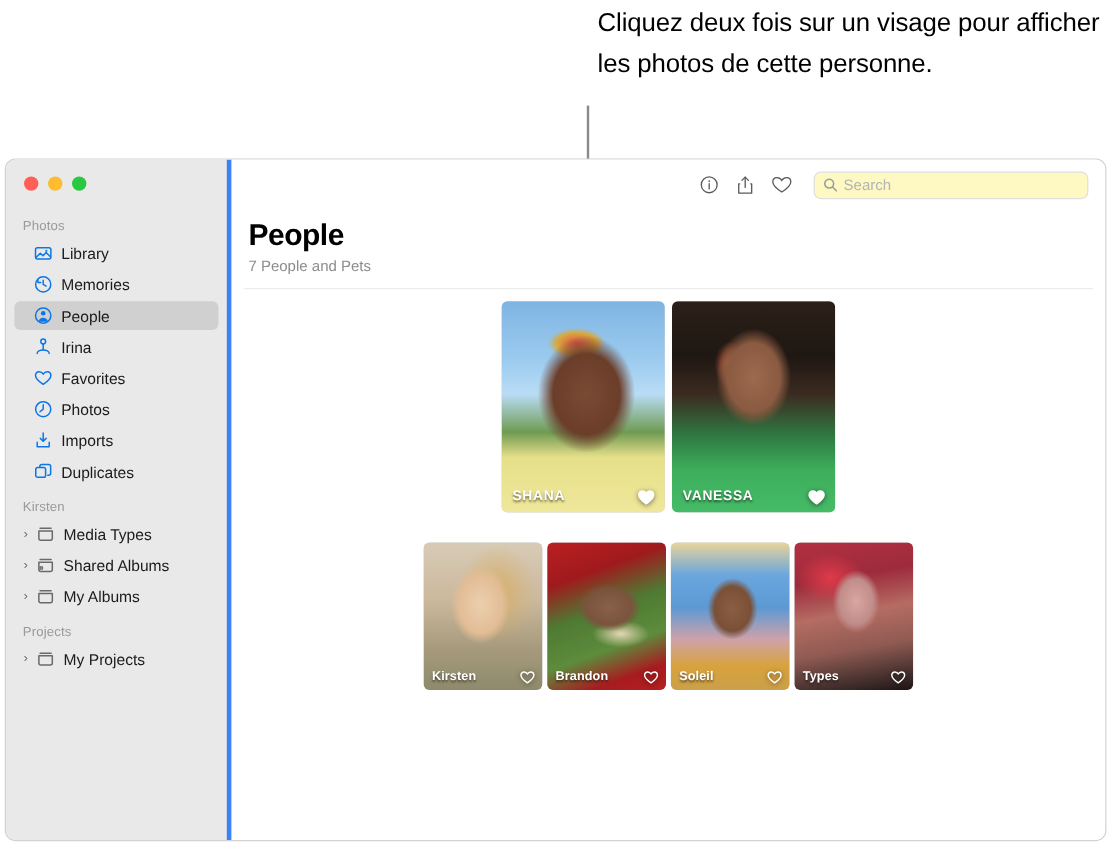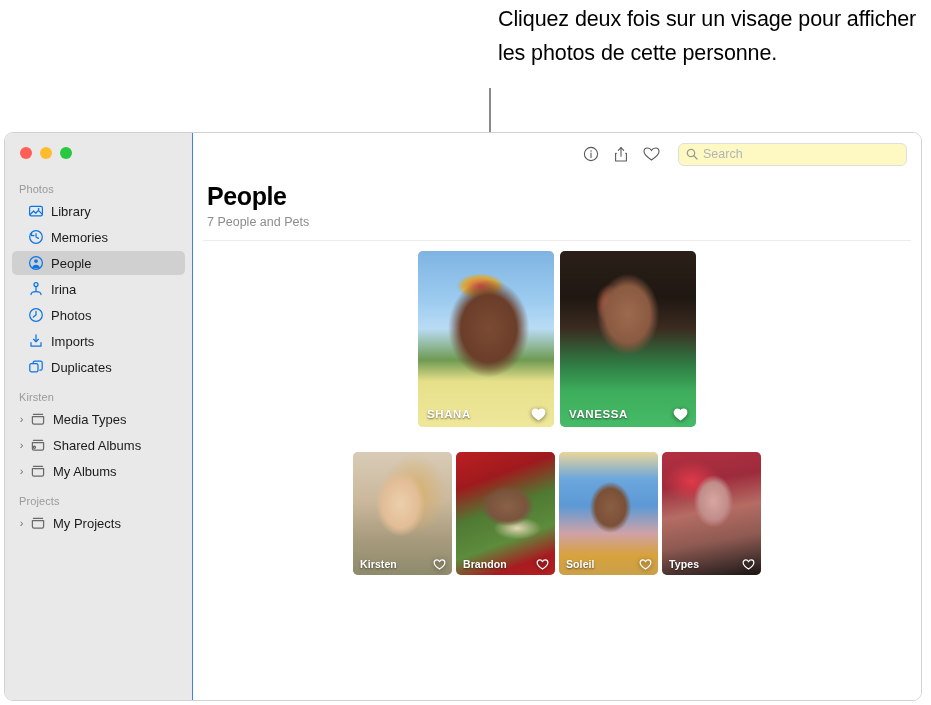--- a/index.html
+++ b/index.html
@@ -47,21 +47,21 @@
     border-radius: 9px;
     overflow: hidden;
     display: flex;
   }
 
   
   .sidebar {
     width: 188px;
     height: 100%;
     background: #e9e9e9;
-    border-right: 1px solid #3b82f6;
+    border-right: 4px solid #3b82f6;
     position: relative;
     flex: 0 0 188px;
     padding-top: 0;
   }
   .traffic {
     position: absolute;
     left: 15px;
     top: 14px;
     display: flex;
     gap: 8px;
@@ -321,20 +321,28 @@
             </div>
             <div class="sb-item">
               <span class="ic">
                 <svg width="16" height="16" viewBox="0 0 16 16" fill="none" stroke="currentColor" stroke-width="1.25" stroke-linecap="round" stroke-linejoin="round">
                   <circle cx="8" cy="3.6" r="2"></circle>
                   <path d="M8 5.8 V10.4"></path>
                   <path d="M3 13.6 C3 11.9 5.2 10.6 8 10.6 C10.8 10.6 13 11.9 13 13.6"></path>
                 </svg>
               </span>
               <span class="lbl">Irina</span>
+            </div>
+            <div class="sb-item">
+              <span class="ic">
+                <svg width="16" height="16" viewBox="0 0 16 16" fill="none" stroke="currentColor" stroke-width="1.25" stroke-linecap="round" stroke-linejoin="round">
+                  <path d="M8 13.3 C2.6 9.7 1.6 7.7 1.6 5.9 C1.6 4 3 2.7 4.7 2.7 C6 2.7 7.3 3.5 8 4.8 C8.7 3.5 10 2.7 11.3 2.7 C13 2.7 14.4 4 14.4 5.9 C14.4 7.7 13.4 9.7 8 13.3 Z"></path>
+                </svg>
+              </span>
+              <span class="lbl">Favorites</span>
             </div>
             <div class="sb-item">
               <span class="ic">
                 <svg width="16" height="16" viewBox="0 0 16 16" fill="none" stroke="currentColor" stroke-width="1.25" stroke-linecap="round" stroke-linejoin="round">
                   <circle cx="8" cy="8" r="6.3"></circle>
                   <path d="M8 4.3 V8 L5.3 10.1"></path>
                 </svg>
               </span>
               <span class="lbl">Photos</span>
             </div>

